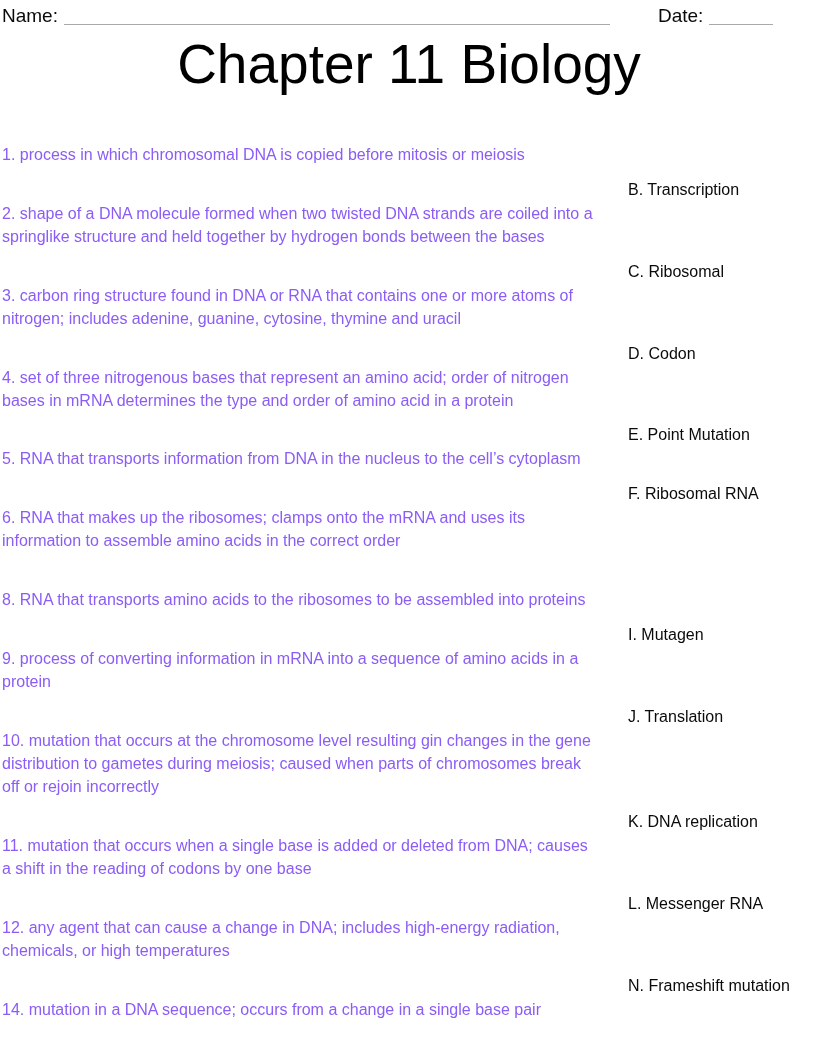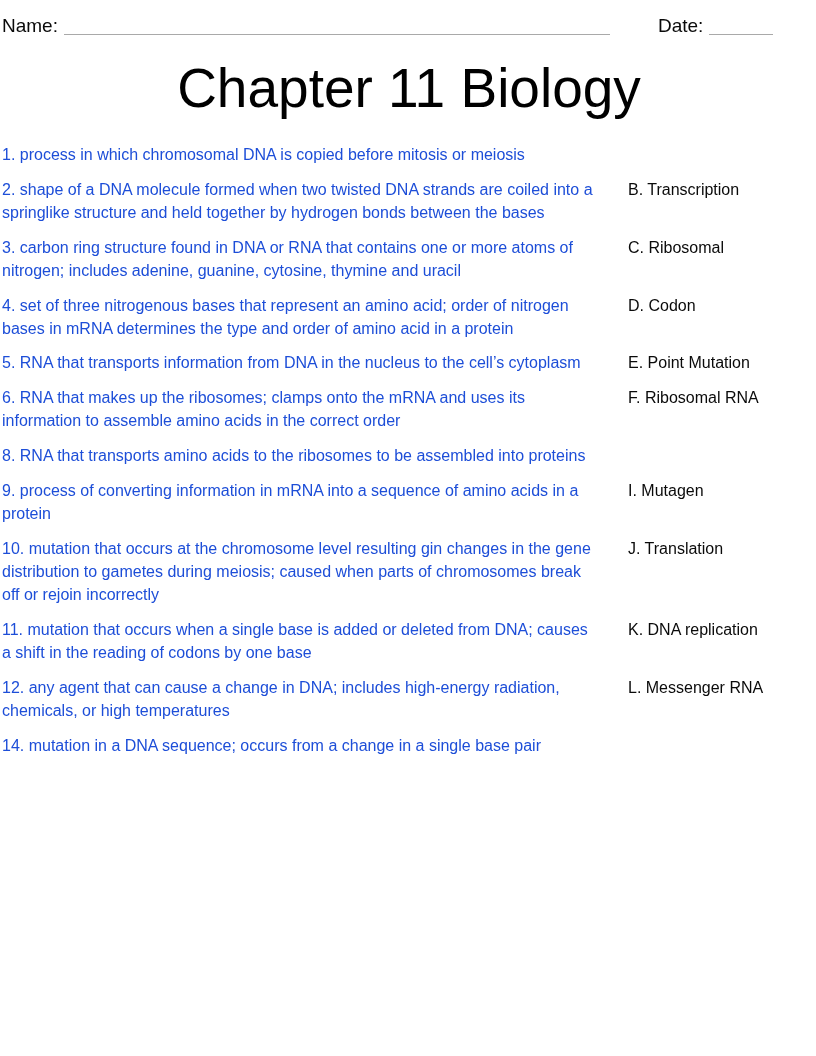--- a/index.html
+++ b/index.html
@@ -9,21 +9,21 @@
   }
   .page {
     position: relative;
     width: 816px;
     height: 1056px;
     background: #ffffff;
     font-family: "Liberation Sans", "DejaVu Sans", sans-serif;
     color: #0a0a0a;
     overflow: hidden;
     box-sizing: border-box;
-    padding: 16px 0 0 2px;
+    padding: 6px 0 0 2px;
   }
   
   .header-line {
     display: flex;
     align-items: flex-end;
     width: 784px;
     height: 20px;
   }
   .hdr-label {
     font-size: 19px;
@@ -34,21 +34,21 @@
   .write-line {
     border-bottom: 1px solid #a9a9a9;
     height: 16px;
     margin: 0 4px 1px 6px;
   }
   .name-line { width: 546px; }
   .date-label { margin-left: 44px; }
   .date-line { width: 64px; }
   
   .title {
-    margin-top: 22px;
+    margin-top: 8px;
     text-align: center;
     font-size: 55px;
     line-height: 60px;
     font-weight: 400;
     letter-spacing: 0px;
     color: #000000;
   }
   
   .rows {
     margin-top: 25px;
@@ -60,21 +60,22 @@
   .row {
     display: grid;
     grid-template-columns: 612px auto;
     column-gap: 14px;
     align-items: start;
   }
   .q {
     font-size: 16px;
     line-height: 23.2px;
     white-space: pre-line;
-    color: #1d4ed8;
+    color: #8b5cf6;
+    margin-top: 24px;
   }
   .a {
     font-size: 16px;
     line-height: 23.2px;
     white-space: nowrap;
     color: #0a0a0a;
   }
 </style>
 </head>
 <body>
@@ -151,16 +152,17 @@
 
     <div class="row">
       <div class="q">12. any agent that can cause a change in DNA; includes high-energy radiation,
 chemicals, or high temperatures</div>
       <div class="a">L. Messenger RNA</div>
     </div>
 
 
     <div class="row">
       <div class="q">14. mutation in a DNA sequence; occurs from a change in a single base pair</div>
+      <div class="a">N. Frameshift mutation</div>
     </div>
 
   </div>
 </div>
 
 </body></html>

